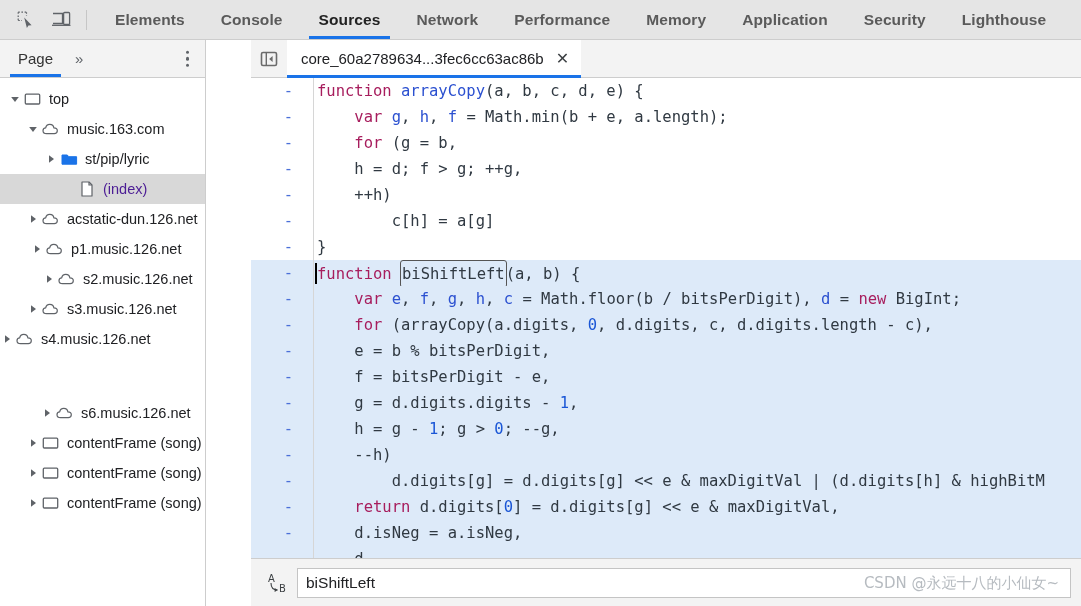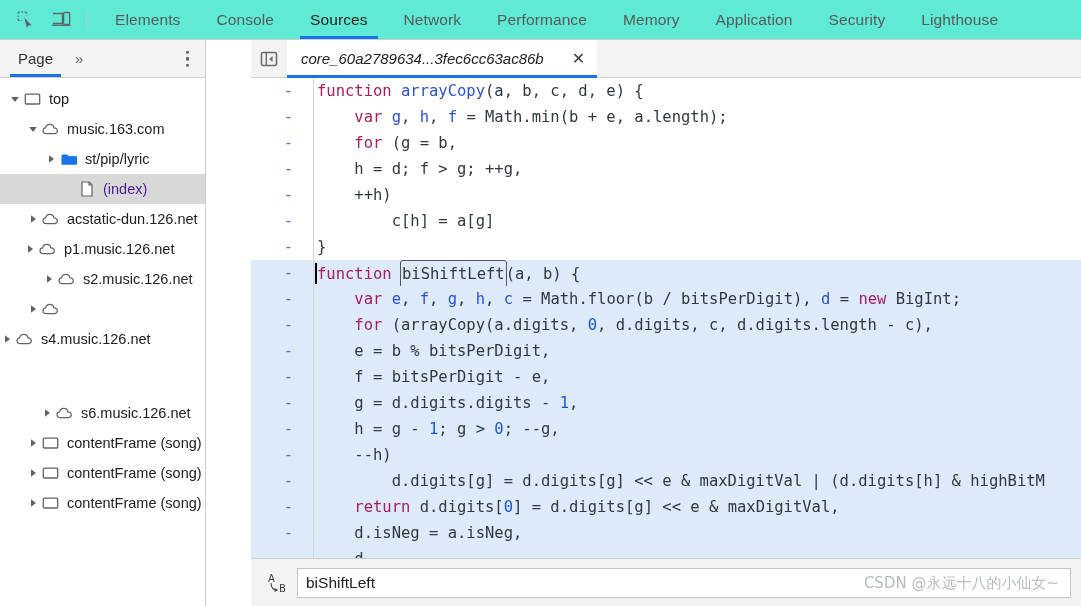--- a/index.html
+++ b/index.html
@@ -17,24 +17,25 @@
     width: 1081px;
     height: 606px;
     overflow: hidden;
   }
 
   
   .toolbar {
     position: absolute;
     left: 0; top: 0;
     width: 1081px; height: 40px;
-    background: #5eead4;
+    background: #e5e5e5;
     border-bottom: 1px solid #cdcdcd;
     display: flex;
     align-items: stretch;
+    font-weight: bold;
   }
   .tb-icons {
     display: flex;
     align-items: center;
     padding: 0 4px 0 10px;
     gap: 6px;
   }
   .tb-icon-btn {
     width: 30px; height: 30px;
     display: flex; align-items: center; justify-content: center;
@@ -186,22 +187,21 @@
   }
   .file-tab {
     position: relative;
     height: 38px;
     display: flex;
     align-items: center;
     padding: 0 12px 0 14px;
     background: #ffffff;
     font-size: 15px;
     color: #202124;
-    gap: 28px;
-    font-style: italic;
+    gap: 12px;
   }
   .file-tab::after {
     content: "";
     position: absolute;
     left: 0; right: 0; bottom: 0;
     height: 3px;
     background: #1a73e8;
   }
   .file-close {
     font-size: 16px;
@@ -465,21 +465,21 @@
               <path d="M3 1.2 L3 8.8 L8 5 Z" fill="#5f6368"></path>
             </svg>
           </span>
           <span class="tree-icon">
             <svg width="18" height="14" viewBox="0 0 18 14">
               <path d="M4.6 11.6 C2.3 11.6 1 10.3 1 8.7 C1 7.2 2.2 6 3.7 5.9 C4 3.9 5.7 2.4 7.8 2.4 C9.9 2.4 11.6 3.9 11.9 5.9 C13.8 5.9 15.3 7.2 15.3 8.8 C15.3 10.4 14 11.6 12.2 11.6 Z" fill="none" stroke="#5f6368" stroke-width="1.2" stroke-linejoin="round"></path>
             </svg>
           </span>
           <span class="tree-label">acstatic-dun.126.net</span>
         </div>
-        <div class="tree-row" style="padding-left: 23px;">
+        <div class="tree-row" style="padding-left: 30px;">
           <span class="twisty">
             <svg width="10" height="10" viewBox="0 0 10 10">
               <path d="M3 1.2 L3 8.8 L8 5 Z" fill="#5f6368"></path>
             </svg>
           </span>
           <span class="tree-icon">
             <svg width="18" height="14" viewBox="0 0 18 14">
               <path d="M4.6 11.6 C2.3 11.6 1 10.3 1 8.7 C1 7.2 2.2 6 3.7 5.9 C4 3.9 5.7 2.4 7.8 2.4 C9.9 2.4 11.6 3.9 11.9 5.9 C13.8 5.9 15.3 7.2 15.3 8.8 C15.3 10.4 14 11.6 12.2 11.6 Z" fill="none" stroke="#5f6368" stroke-width="1.2" stroke-linejoin="round"></path>
             </svg>
           </span>
@@ -502,20 +502,21 @@
           <span class="twisty">
             <svg width="10" height="10" viewBox="0 0 10 10">
               <path d="M3 1.2 L3 8.8 L8 5 Z" fill="#5f6368"></path>
             </svg>
           </span>
           <span class="tree-icon">
             <svg width="18" height="14" viewBox="0 0 18 14">
               <path d="M4.6 11.6 C2.3 11.6 1 10.3 1 8.7 C1 7.2 2.2 6 3.7 5.9 C4 3.9 5.7 2.4 7.8 2.4 C9.9 2.4 11.6 3.9 11.9 5.9 C13.8 5.9 15.3 7.2 15.3 8.8 C15.3 10.4 14 11.6 12.2 11.6 Z" fill="none" stroke="#5f6368" stroke-width="1.2" stroke-linejoin="round"></path>
             </svg>
           </span>
+          <span class="tree-label">s3.music.126.net</span>
         </div>
         <div class="tree-row" style="">
           <span class="twisty">
             <svg width="10" height="10" viewBox="0 0 10 10">
               <path d="M3 1.2 L3 8.8 L8 5 Z" fill="#5f6368"></path>
             </svg>
           </span>
           <span class="tree-icon">
             <svg width="18" height="14" viewBox="0 0 18 14">
               <path d="M4.6 11.6 C2.3 11.6 1 10.3 1 8.7 C1 7.2 2.2 6 3.7 5.9 C4 3.9 5.7 2.4 7.8 2.4 C9.9 2.4 11.6 3.9 11.9 5.9 C13.8 5.9 15.3 7.2 15.3 8.8 C15.3 10.4 14 11.6 12.2 11.6 Z" fill="none" stroke="#5f6368" stroke-width="1.2" stroke-linejoin="round"></path>

